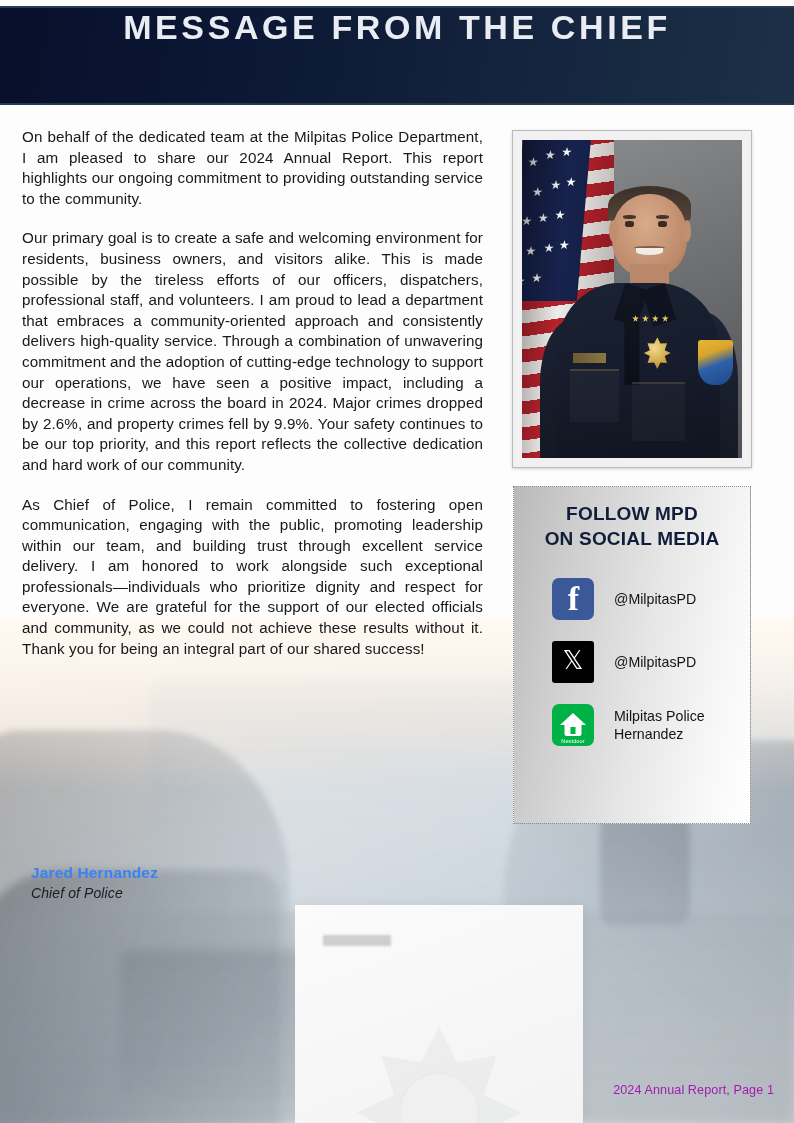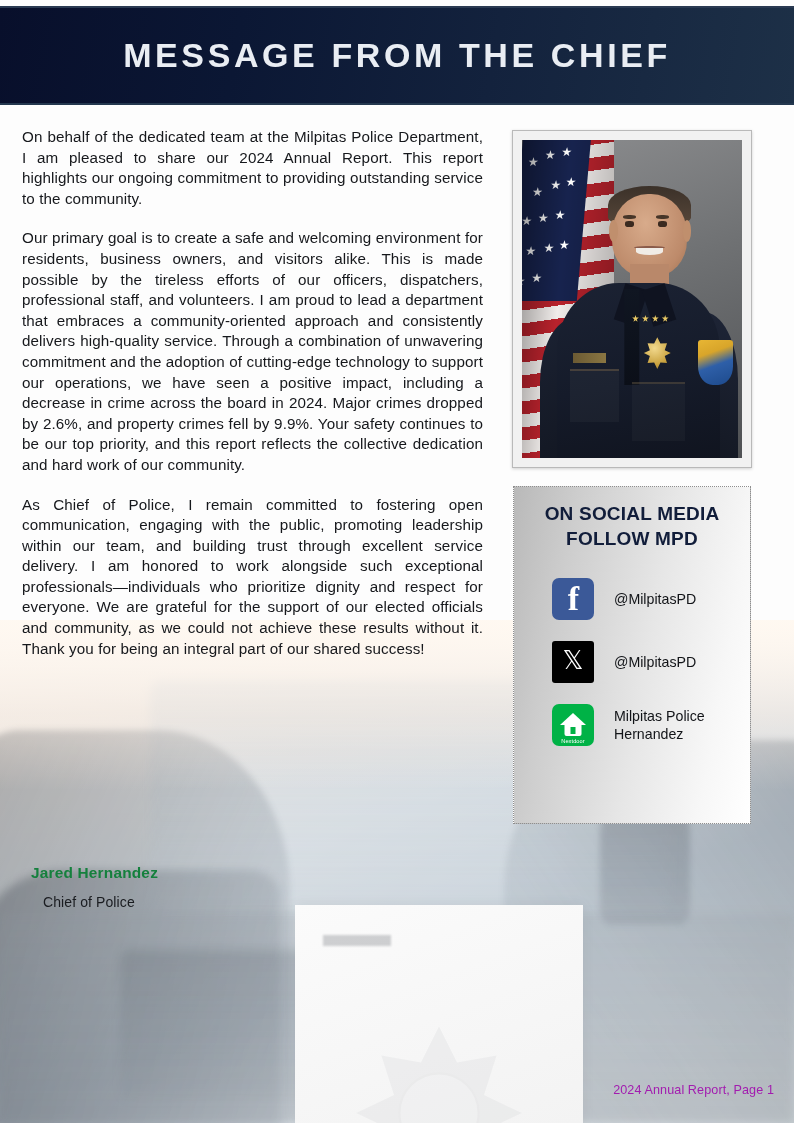--- a/index.html
+++ b/index.html
@@ -95,21 +95,21 @@
   }
   .watermark-star{
     position:absolute;left:50%;top:118px;transform:translateX(-50%);
     opacity:.30;
   }
 
   
   .banner{
     position:absolute;left:0;top:6px;width:794px;height:95px;
     background:linear-gradient(100deg,#080f2b 0%,#0b1734 30%,#13223d 62%,#1d3047 100%);
-    display:flex;align-items:center;justify-content:center;
+    display:flex;align-items:flex-start;justify-content:center;
     border-top:2px solid #2a3a52;
     border-bottom:2px solid #24384f;
   }
   .banner-title{
     color:#e9edf3;
     font-size:34px;
     font-weight:bold;
     letter-spacing:3.6px;
     text-align:center;
     white-space:nowrap;
@@ -125,24 +125,24 @@
     line-height:20.6px;
     color:#16181c;
     text-align:justify;
     letter-spacing:.1px;
   }
   .letter p:last-of-type{margin-bottom:0;}
   .sign-block{
     position:absolute;left:31px;top:864px;
   }
   .sign-name{
-    font-size:15.4px;font-weight:bold;color:#15803d;margin:0 0 3px 0;letter-spacing:.2px;
+    font-size:15.4px;font-weight:bold;color:#3b82f6;margin:0 0 3px 0;letter-spacing:.2px;
   }
   .sign-title{
-    font-size:14px;color:#1a1c20;margin:12px;letter-spacing:.1px;
+    font-size:14px;color:#1a1c20;margin:0;letter-spacing:.1px;font-style:italic;
   }
 
   
   .portrait-frame{
     position:absolute;left:512px;top:130px;width:240px;height:338px;
     background:#f1f1f1;
     border:1px solid #b9b9b9;
     box-shadow:0 1px 3px rgba(0,0,0,.18);
     padding:9px;box-sizing:border-box;
   }
@@ -350,22 +350,22 @@
       <div class="p-nameplate"></div>
       <div class="p-pocket-l"></div>
       <div class="p-pocket-r"></div>
       <div class="p-badge"></div>
       <div class="p-patch"></div>
     </div>
   </div>
 
   <div class="social">
     <div class="social-title">
+      <div>FOLLOW MPD</div>
       <div>ON SOCIAL MEDIA</div>
-      <div>FOLLOW MPD</div>
     </div>
 
     <div class="social-row">
       <div class="ico ico-fb">
           <span class="f">f</span>
         </div>
       <div class="social-handle">@MilpitasPD</div>
     </div>
 
     <div class="social-row">

